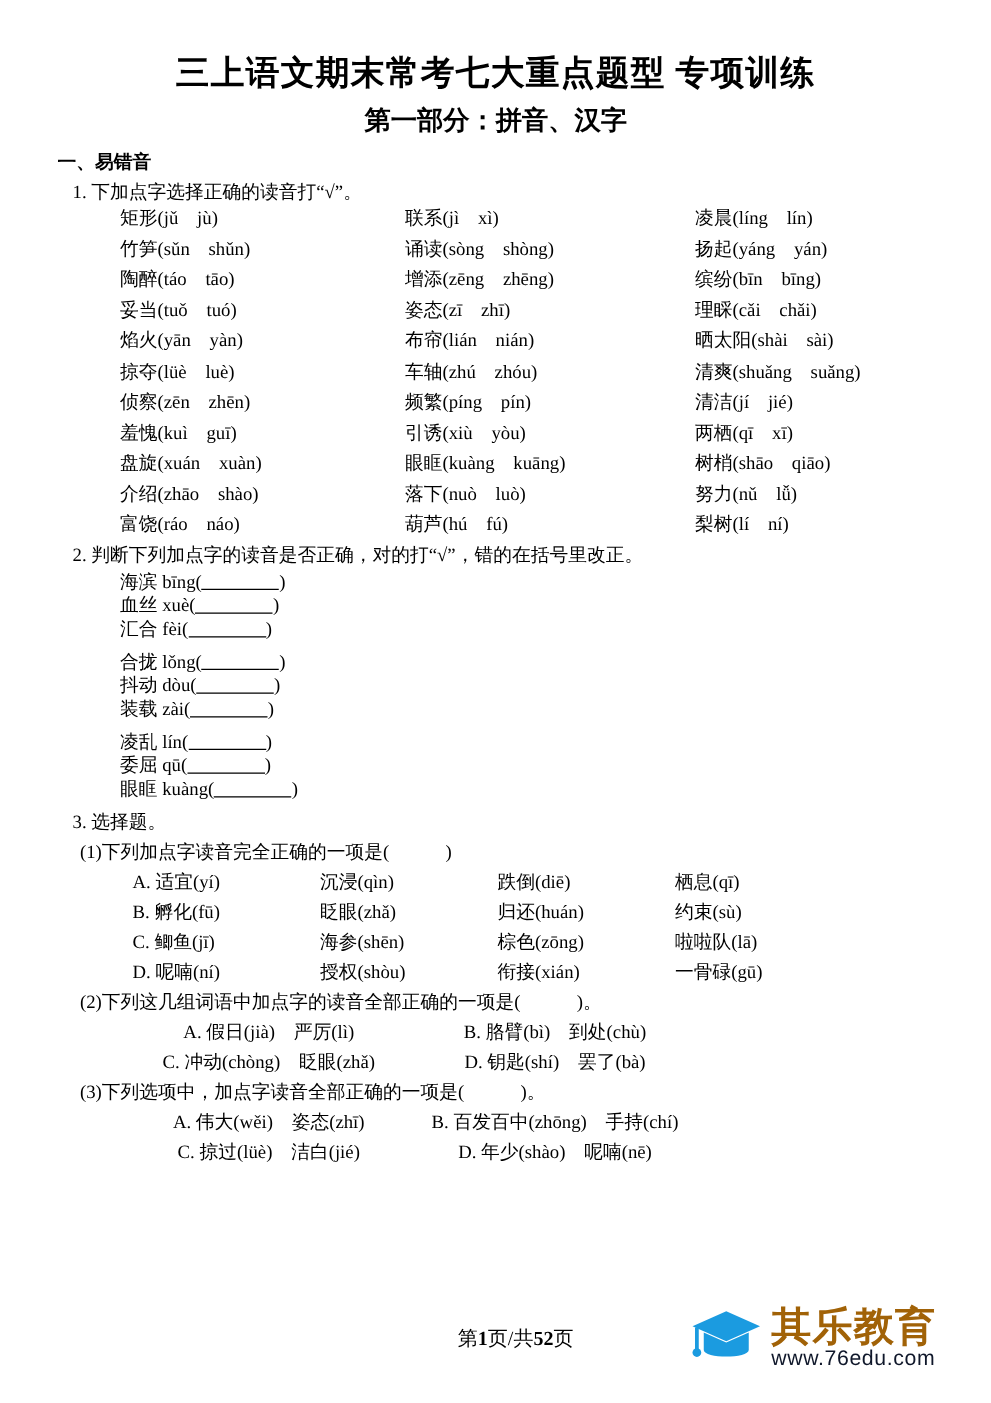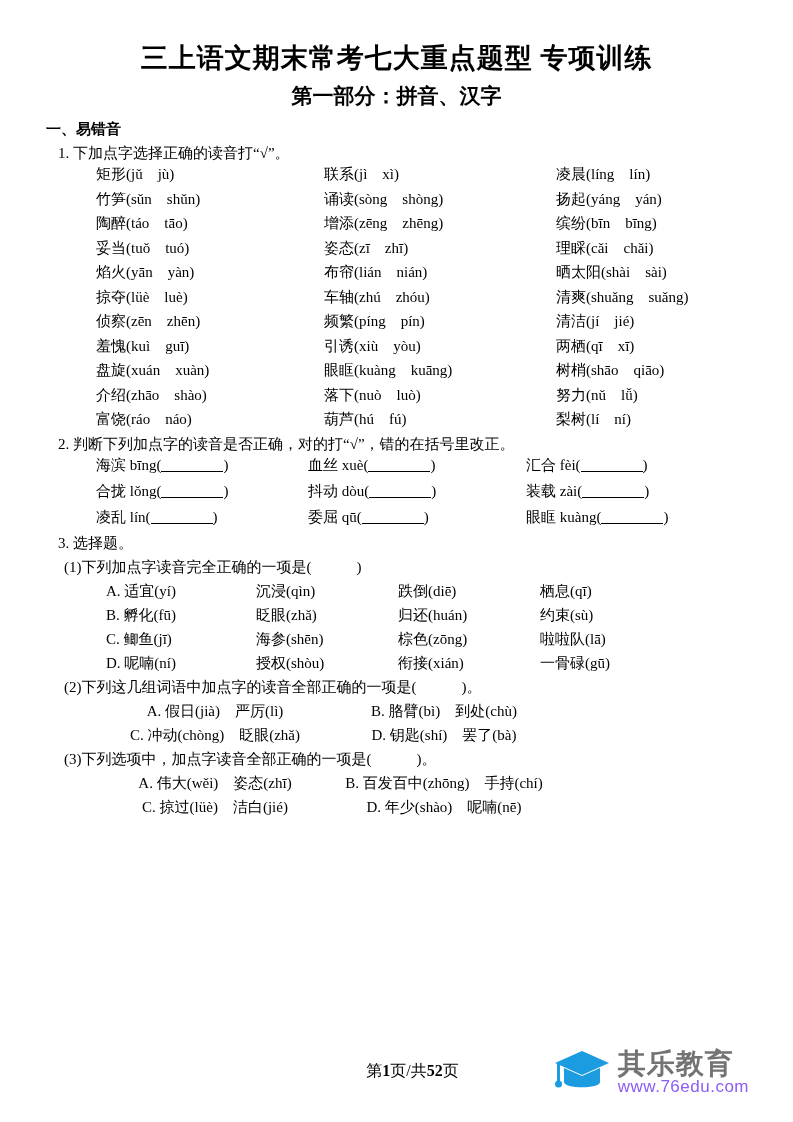--- a/index.html
+++ b/index.html
@@ -68,20 +68,21 @@
   .grid3 .cell:nth-child(3) {
     width: 200px;
   }
   .blankrow {
     margin: 2px 0 2px 52px;
     width: 660px;
   }
   .blankrow .row {
     display: flex;
     margin-bottom: 7px;
+    flex-direction: column;
   }
   .blankrow .cell {
     font-size: 15px;
     white-space: nowrap;
   }
   .blankrow .cell:nth-child(1) { width: 212px; }
   .blankrow .cell:nth-child(2) { width: 218px; }
   .blankrow .cell:nth-child(3) { width: 200px; }
   .blank {
     display: inline-block;
@@ -134,29 +135,29 @@
     height: 46px;
     margin-right: 8px;
     position: relative;
   }
   .logo-text {
     display: flex;
     flex-direction: column;
     line-height: 1.05;
   }
   .logo-name {
-    font-size: 28px;
-    font-weight: bold;
-    color: #737373;
+    font-size: 32px;
+    font-weight: bold;
+    color: #a16207;
     font-family: "Liberation Sans", sans-serif;
     letter-spacing: 1px;
   }
   .logo-url {
     font-size: 17px;
-    color: #8b5cf6;
+    color: #0f172a;
     font-family: "Liberation Sans", sans-serif;
     letter-spacing: 0.5px;
   }
 </style>
 </head>
 <body>
 
 <div class="page">
 
   <div class="doc-title">三上语文期末常考七大重点题型 专项训练</div>

